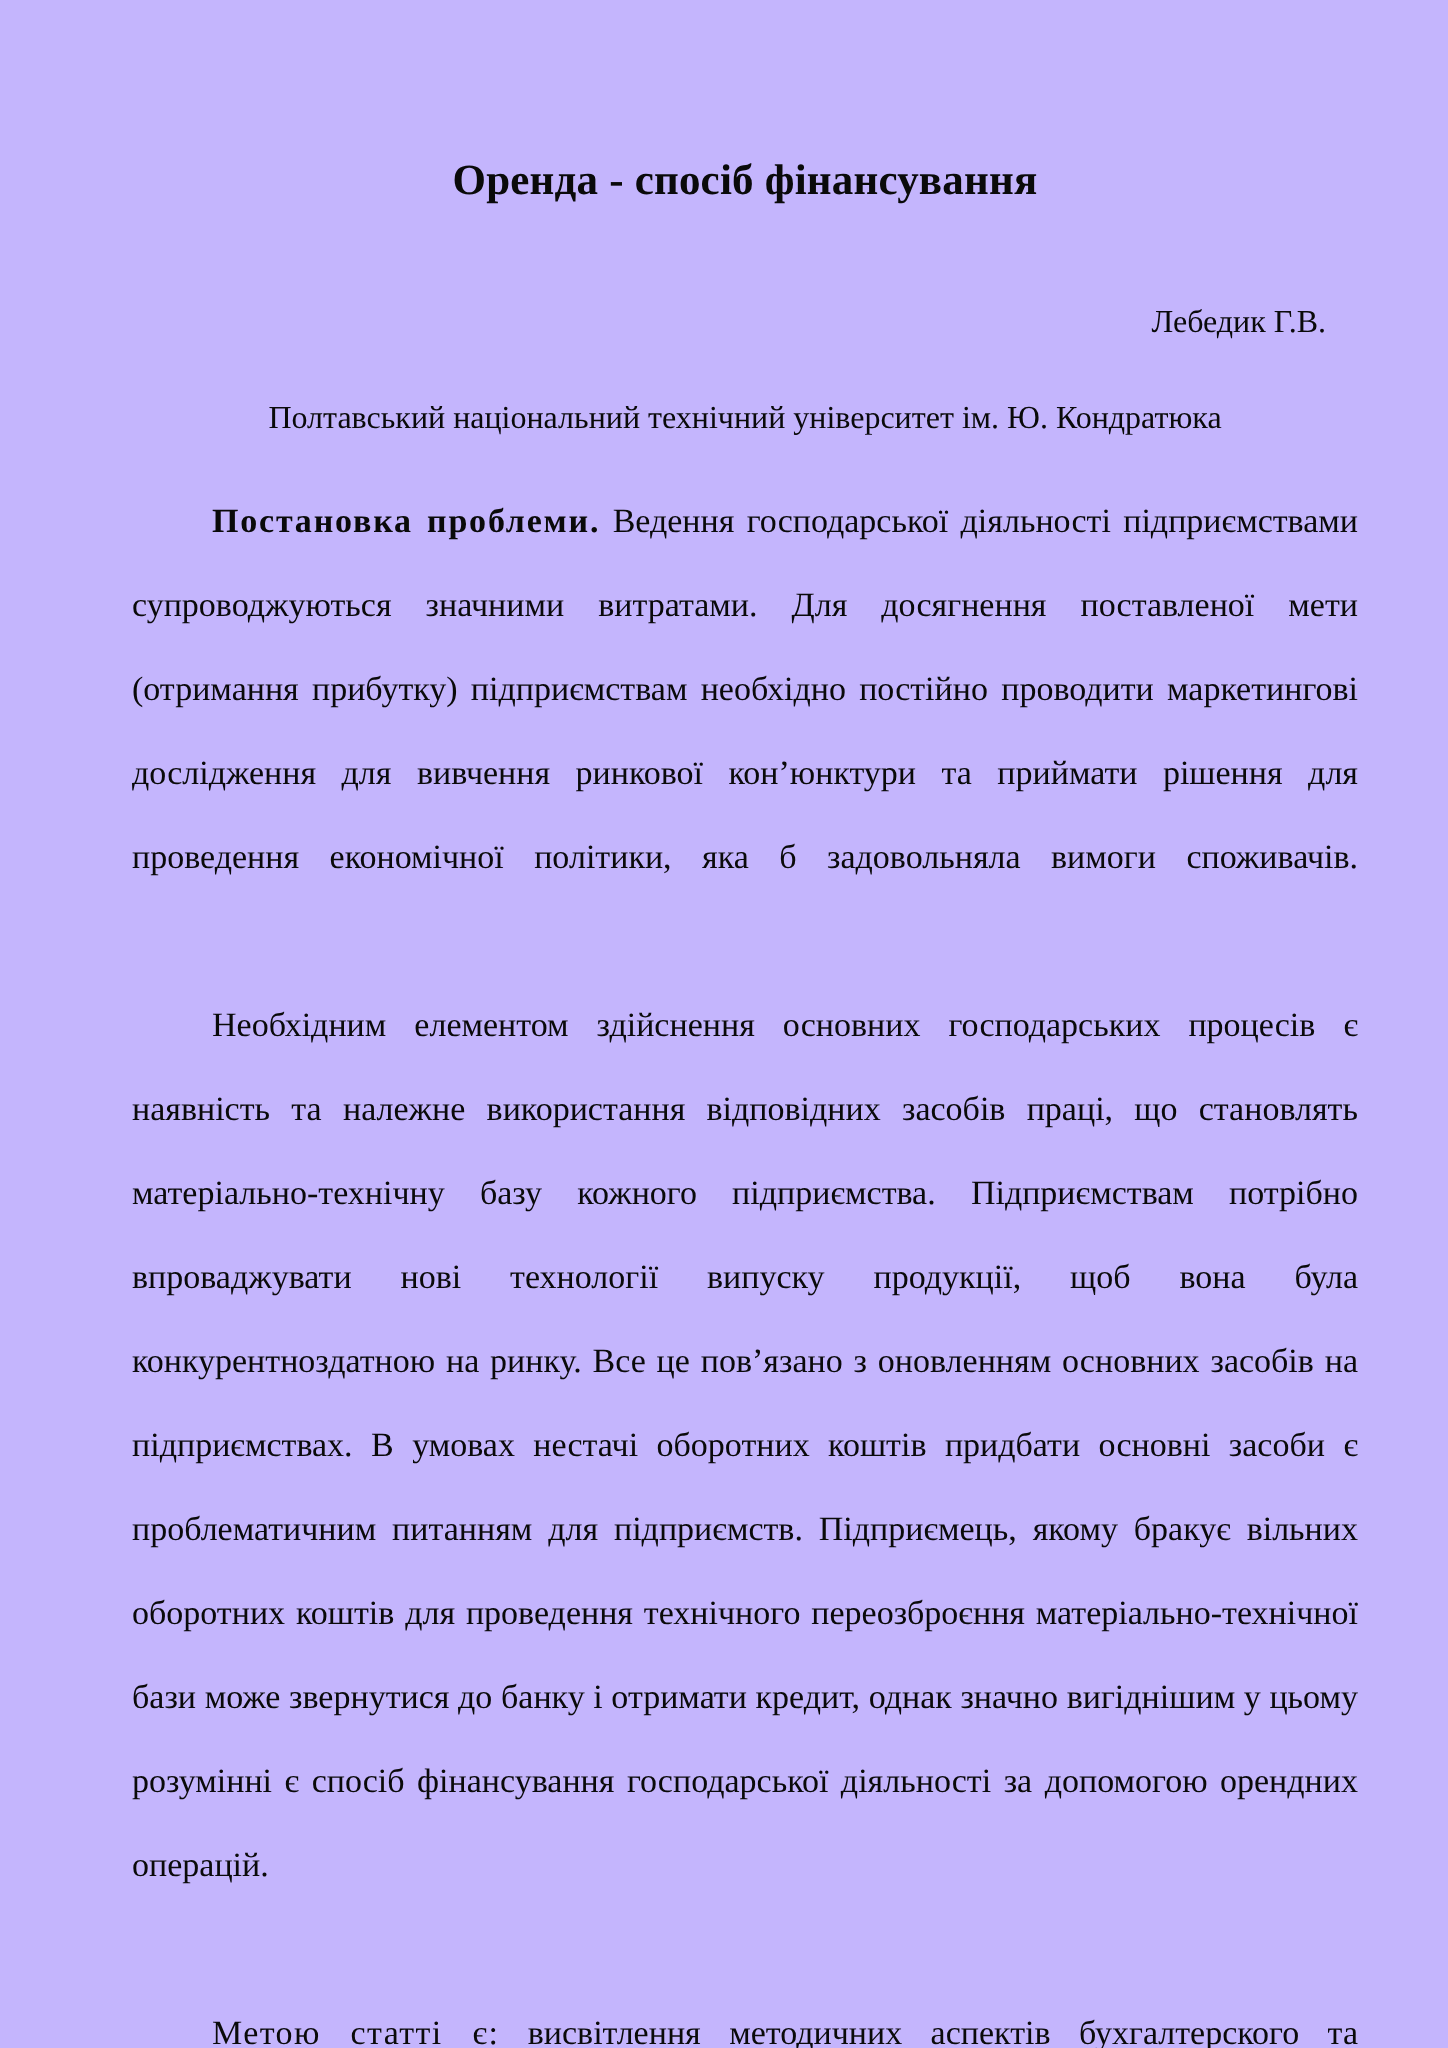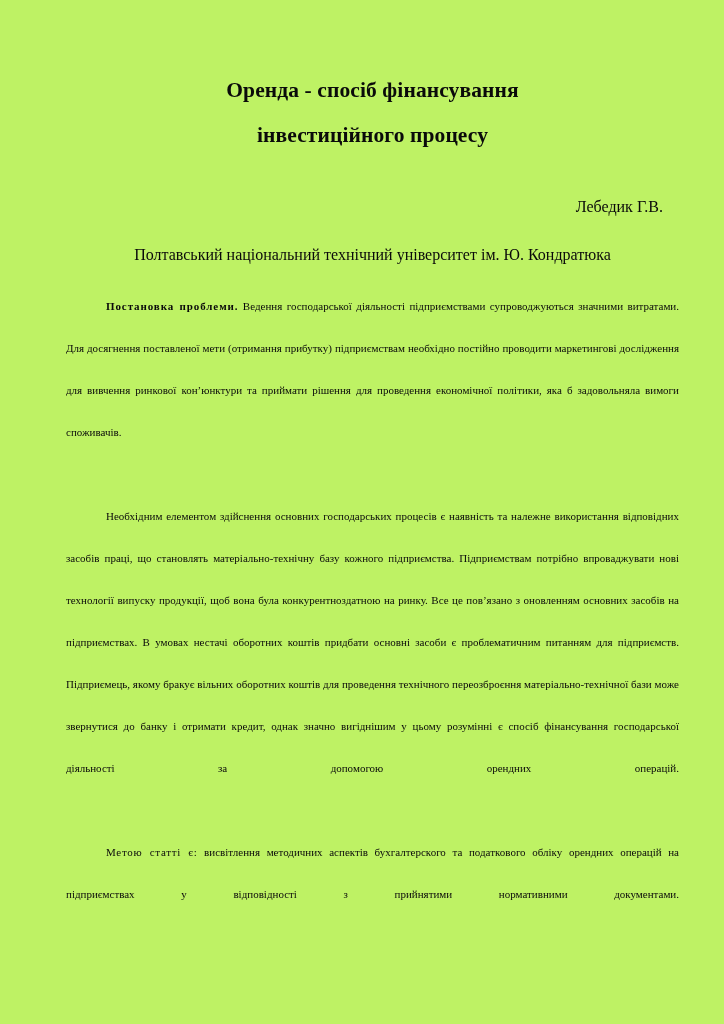--- a/index.html
+++ b/index.html
@@ -6,21 +6,21 @@
   html, body {
     margin: 0;
     padding: 0;
     background: #ffffff;
   }
   .page {
     position: relative;
     width: 724px;
     height: 1024px;
     margin: 0 auto;
-    background: #bef264;
+    background: #c4b5fd;
     overflow: hidden;
     font-family: "Liberation Serif", "DejaVu Serif", serif;
     color: #0a0a0a;
     box-sizing: border-box;
   }
   .content {
     position: absolute;
     left: 66px;
     top: 0;
     width: 613px;
@@ -54,21 +54,21 @@
     margin: 12px;
     padding-top: 10px;
     font-size: 16px;
     text-align: center;
     line-height: 22px;
   }
 
   
   .body-par {
     margin: 0;
-    font-size: 11px;
+    font-size: 17px;
     line-height: 42px;
     text-align: justify;
     text-justify: inter-word;
     text-indent: 40px;
     hyphens: none;
   }
   .body-par.first-par {
     padding-top: 7px;
   }
   .body-par + .body-par {
@@ -90,21 +90,20 @@
   }
 </style>
 </head>
 <body>
 
 <div class="page">
   <div class="content">
 
     <h1 class="doc-title">
       <span class="title-line">Оренда - спосіб фінансування</span>
-      <span class="title-line">інвестиційного процесу</span>
     </h1>
 
     <p class="author">Лебедик Г.В.</p>
 
     <p class="affiliation">Полтавський національний технічний університет ім. Ю. Кондратюка</p>
 
     <p class="body-par first-par">
       <span class="lead">Постановка проблеми.</span><span> Ведення господарської діяльності підприємствами супроводжуються значними витратами. Для досягнення поставленої мети (отримання прибутку) підприємствам необхідно постійно проводити маркетингові дослідження для вивчення ринкової кон’юнктури та приймати рішення для проведення економічної політики, яка б задовольняла вимоги споживачів.</span>
     </p>
 

